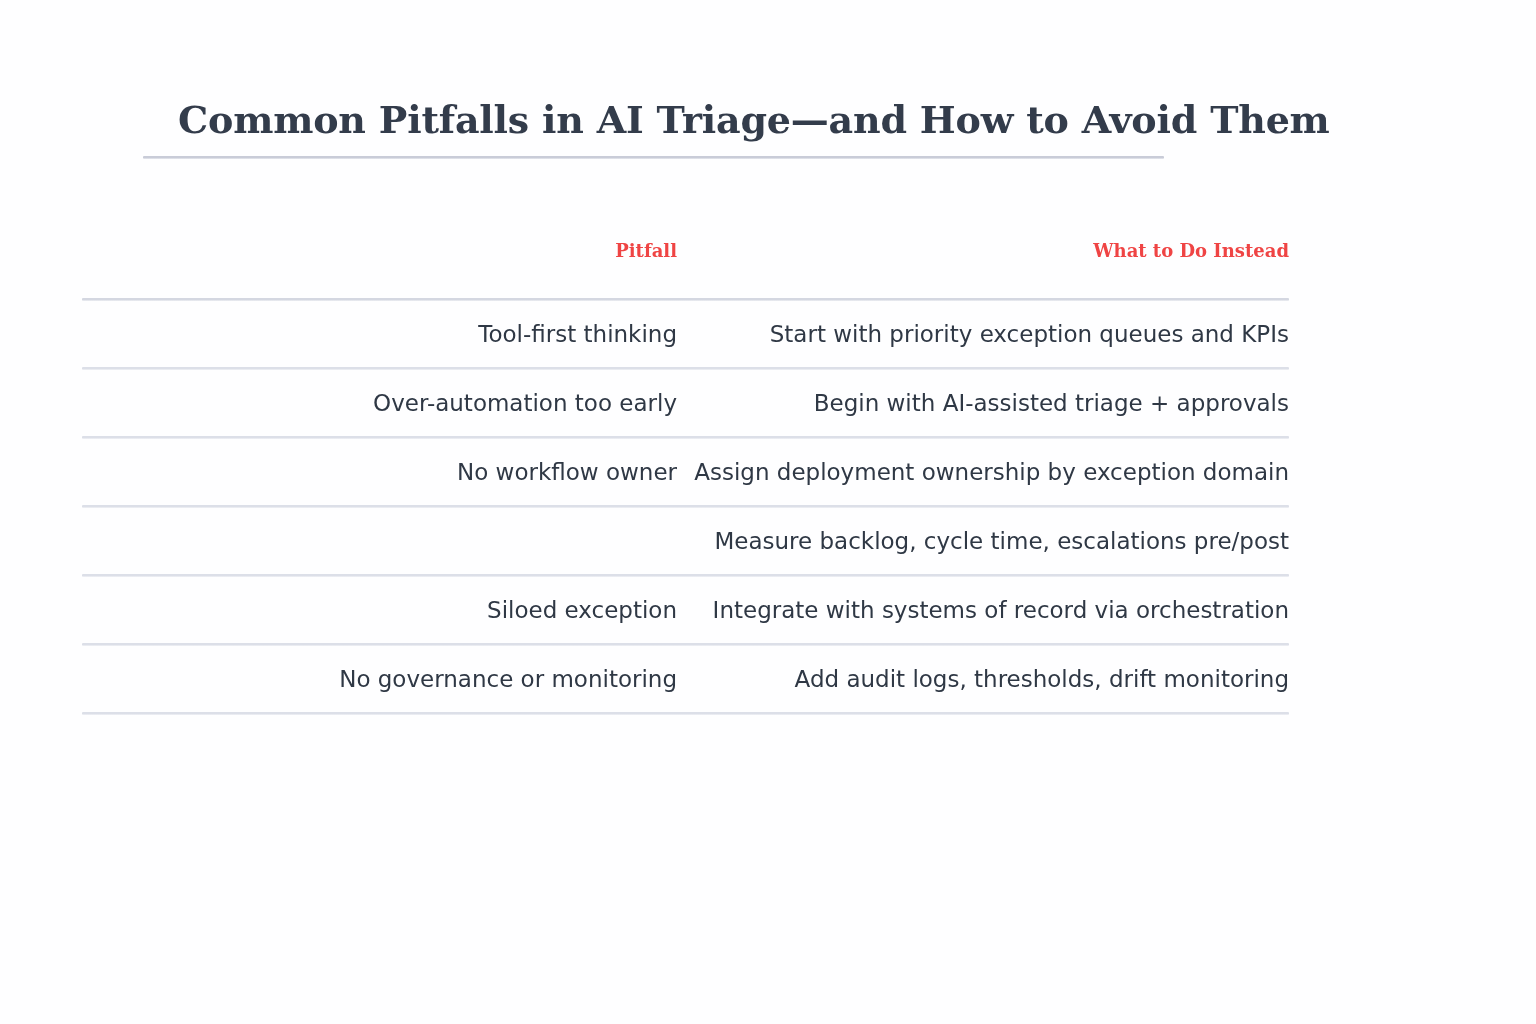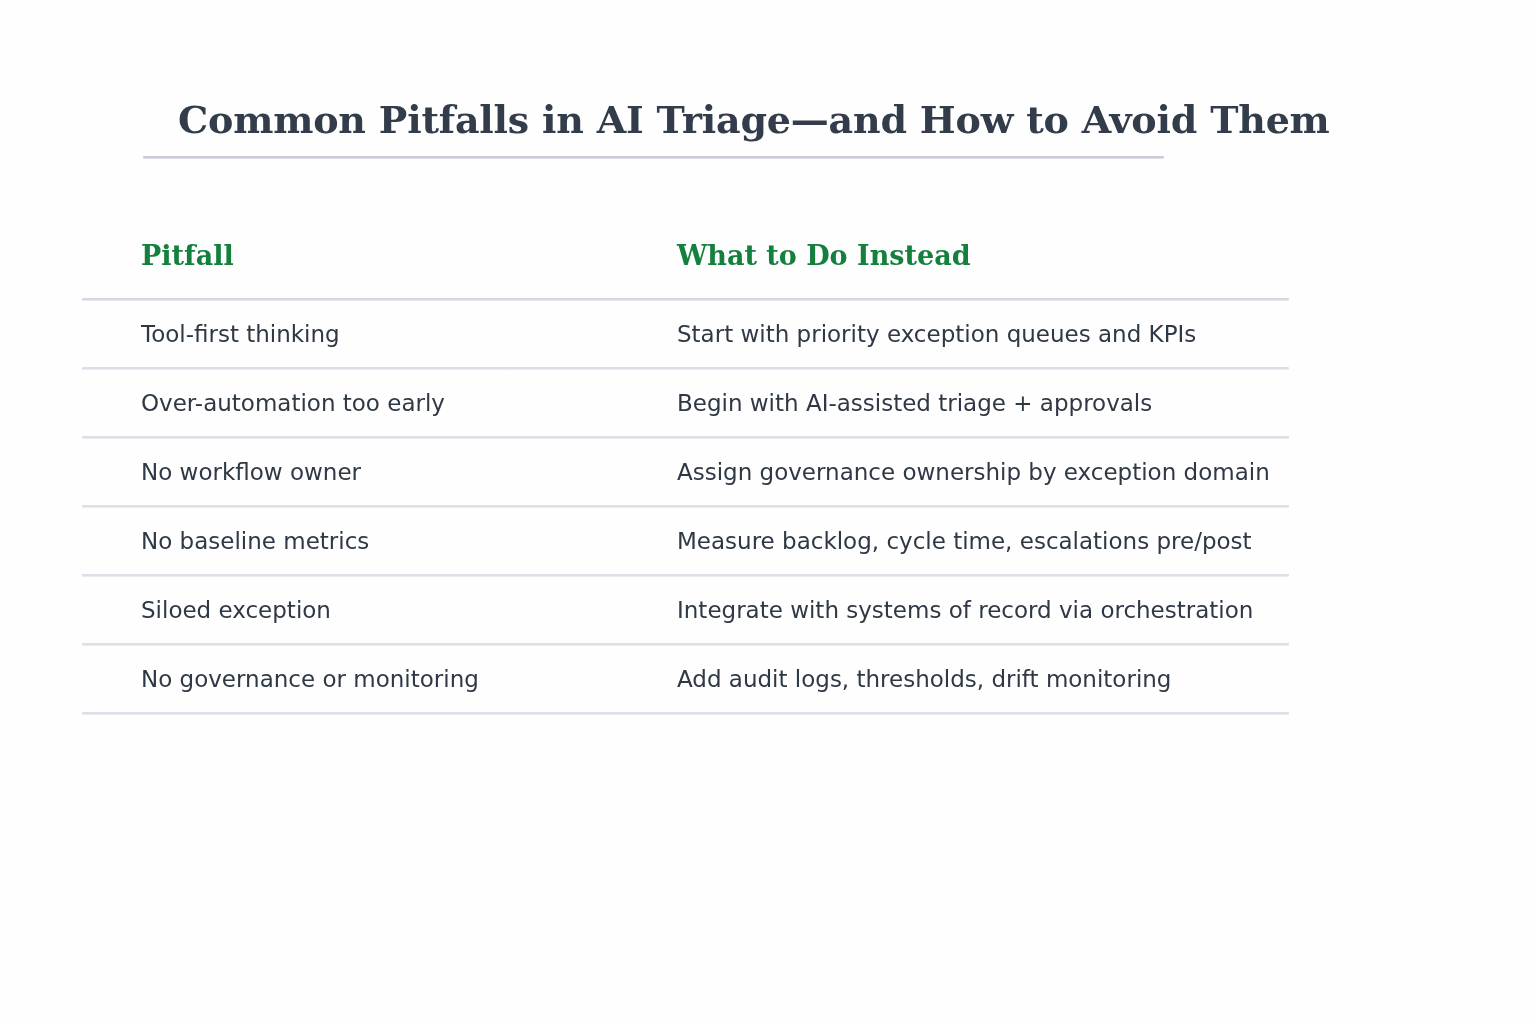--- a/index.html
+++ b/index.html
@@ -12,20 +12,21 @@
     background: #fefeff;
     font-family: "DejaVu Sans", sans-serif;
     overflow: hidden;
   }
 
   .slide {
     position: relative;
     width: 1536px;
     height: 1024px;
     box-sizing: border-box;
+    text-align: right;
   }
 
   
   .title-block {
     position: absolute;
     left: 143px;
     top: 96px;
     width: 1022px;
   }
   .slide-title {
@@ -77,23 +78,23 @@
     box-sizing: border-box;
   }
   .col-b {
     flex: 1 1 auto;
     padding-left: 0px;
     box-sizing: border-box;
   }
 
   .th {
     font-family: "DejaVu Serif", "Liberation Serif", serif;
-    font-size: 27px;
+    font-size: 18px;
     font-weight: 700;
-    color: #15803d;
+    color: #ef4444;
     line-height: 1.2;
   }
 
   .td {
     font-family: "DejaVu Sans", "Liberation Sans", sans-serif;
     font-size: 23px;
     font-weight: 400;
     color: #2f3845;
     line-height: 1.25;
     white-space: nowrap;
@@ -150,29 +151,26 @@
         <span class="td">Begin with AI-assisted triage + approvals</span>
       </div>
     </div>
     <div class="rule soft"></div>
 
     <div class="t-row t-body-row">
       <div class="col-a">
         <span class="td">No workflow owner</span>
       </div>
       <div class="col-b">
-        <span class="td">Assign governance ownership by exception domain</span>
+        <span class="td">Assign deployment ownership by exception domain</span>
       </div>
     </div>
     <div class="rule soft"></div>
 
     <div class="t-row t-body-row">
-      <div class="col-a">
-        <span class="td">No baseline metrics</span>
-      </div>
       <div class="col-b">
         <span class="td">Measure backlog, cycle time, escalations pre/post</span>
       </div>
     </div>
     <div class="rule soft"></div>
 
     <div class="t-row t-body-row">
       <div class="col-a">
         <span class="td">Siloed exception</span>
       </div>

